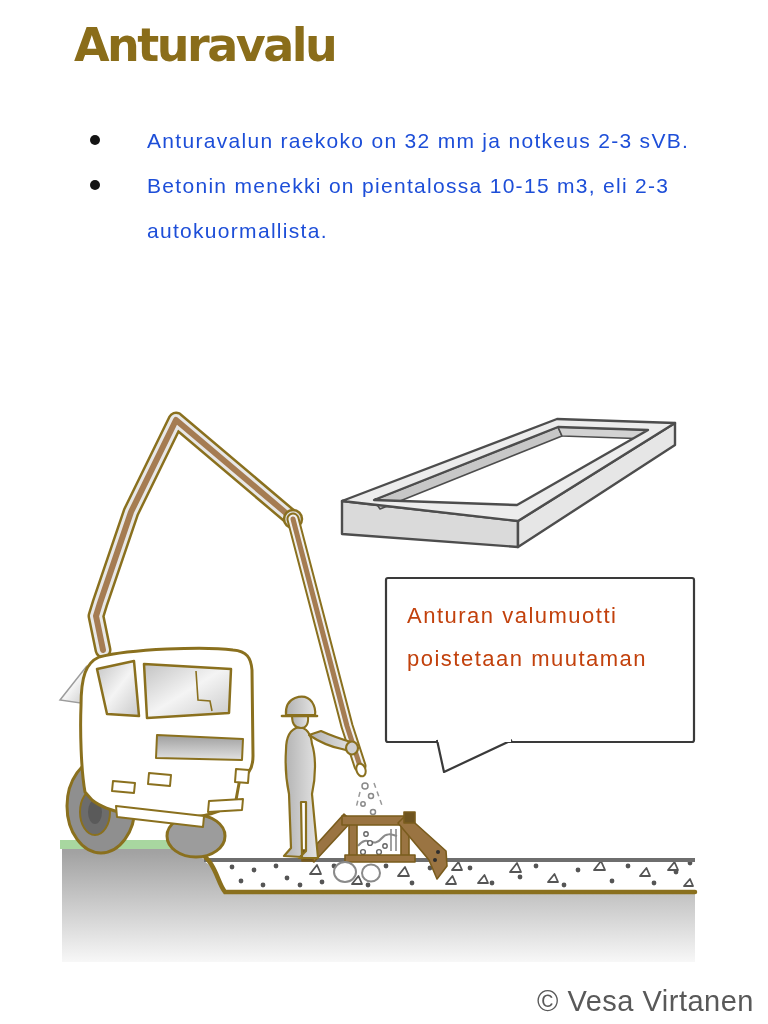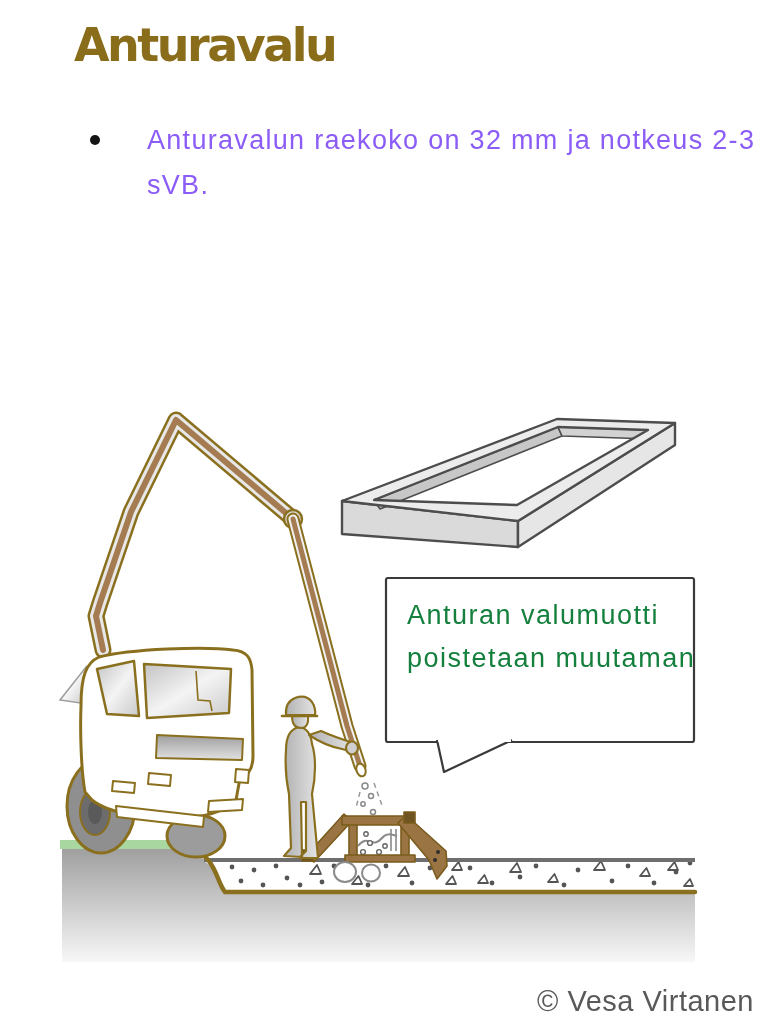--- a/index.html
+++ b/index.html
@@ -2,39 +2,43 @@
 <html><head>
 <meta charset="utf-8">
 <style>
   html,body{margin:0;padding:0;background:#fff;}
   .page{position:relative;width:768px;height:1024px;background:#fff;overflow:hidden;
         font-family:"Liberation Sans",sans-serif;}
   .title{position:absolute;left:74px;top:18px;margin:0;
          font-family:"DejaVu Sans",sans-serif;font-weight:bold;
          font-size:46px;letter-spacing:-2.5px;color:#8a6d1a;}
   .bullets{position:absolute;left:88px;top:118px;width:672px;margin:0;padding:0;list-style:none;}
-  .bullets li{position:relative;padding-left:59px;font-size:27px;line-height:45px;
-              color:#8b5cf6;letter-spacing:1.3px;}
+  .bullets li{position:relative;padding-left:59px;font-size:21px;line-height:45px;
+              color:#1d4ed8;letter-spacing:1.3px;}
   .bullets li .dot{position:absolute;left:2px;top:17px;width:10px;height:10px;border-radius:50%;background:#141414;}
   .scene{position:absolute;left:0;top:0;width:768px;height:1024px;}
-  .bubble-text{position:absolute;left:407px;top:594px;font-size:27px;line-height:43.3px;
-               color:#15803d;letter-spacing:1.5px;white-space:nowrap;}
+  .bubble-text{position:absolute;left:407px;top:594px;font-size:22px;line-height:43.3px;
+               color:#c2410c;letter-spacing:1.5px;white-space:nowrap;}
   .copyright{position:absolute;right:14px;top:985px;font-size:29px;color:#595959;letter-spacing:0.5px;}
 </style>
 </head>
 <body>
 
 <div class="page">
 
   <h1 class="title">Anturavalu</h1>
 
   <ul class="bullets">
     <li>
       <span class="dot"></span>
       <span>Anturavalun raekoko on 32 mm ja notkeus 2-3 sVB.</span>
+    </li>
+    <li>
+      <span class="dot"></span>
+      <span>Betonin menekki on pientalossa 10-15 m3, eli 2-3 autokuormallista.</span>
     </li>
   </ul>
 
   <svg class="scene" viewBox="0 0 768 1024">
     <defs>
       <linearGradient id="gSoil" gradientUnits="userSpaceOnUse" x1="0" y1="852" x2="0" y2="972">
         <stop offset="0" stop-color="#a2a2a2"></stop>
           <stop offset="1" stop-color="#ffffff"></stop>
       </linearGradient>
       <linearGradient id="gGlass" x1="0" y1="0" x2="1" y2="1">

